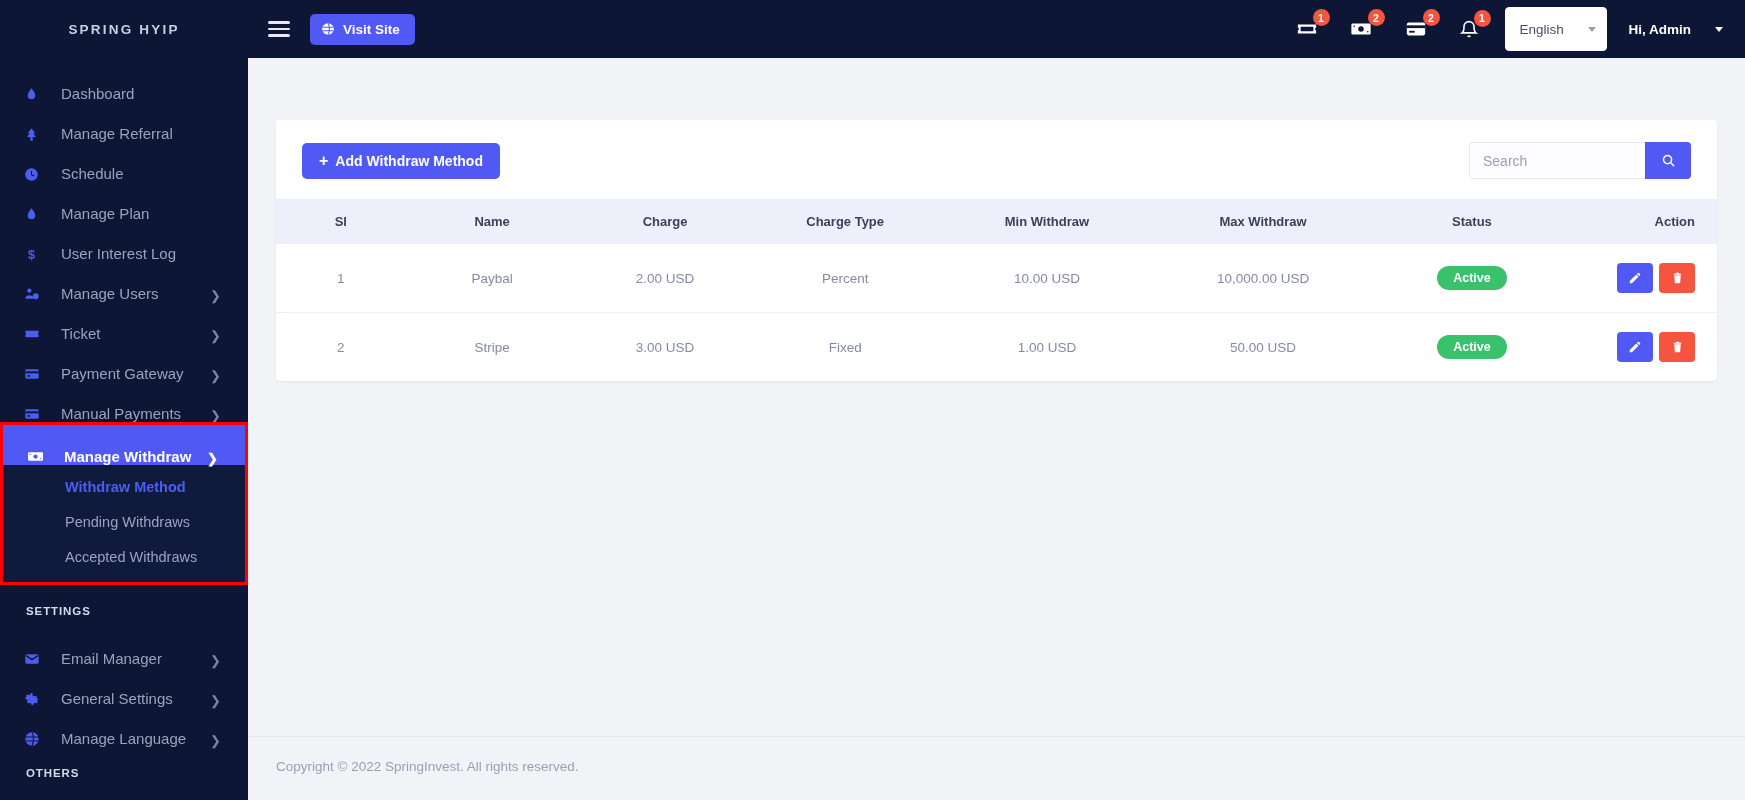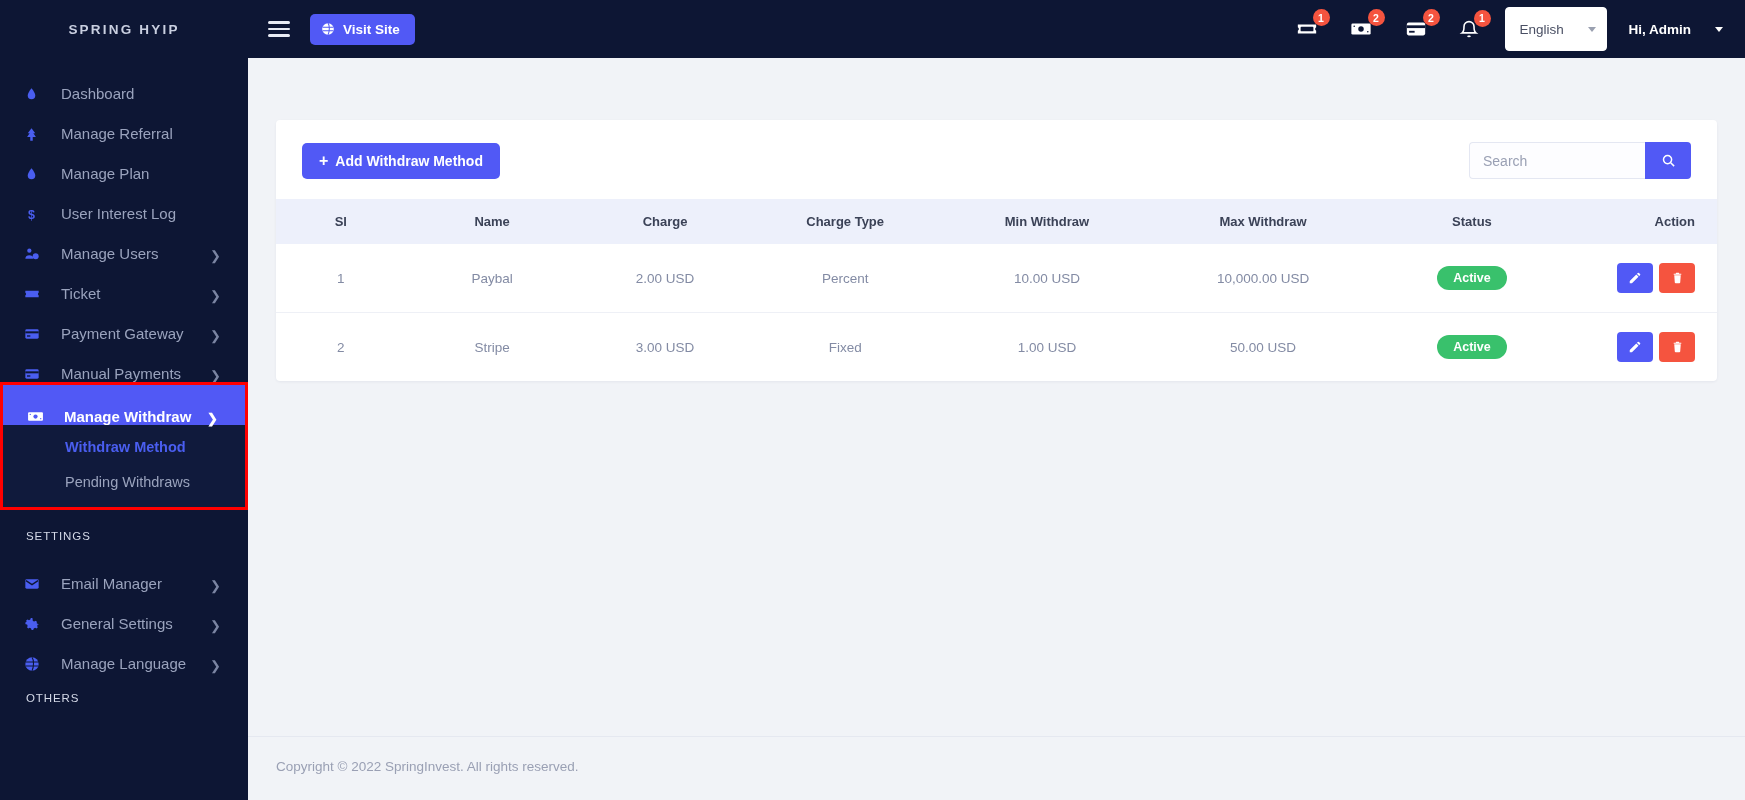--- a/index.html
+++ b/index.html
@@ -90,21 +90,21 @@
     font-size: 14.5px;
     color: #9aa3bd;
     cursor: pointer;
     white-space: nowrap;
   }
   .sub-item.current { color: #4a5ef0; font-weight: 700; }
 
   .nav-heading {
     padding: 20px 0 10px 26px;
     font-size: 11.5px;
-    font-weight: 400;
+    font-weight: 700;
     letter-spacing: 0.9px;
     color: #d5dae8;
   }
 
   
   .main {
     flex: 1 1 auto;
     height: 800px;
     display: flex;
     flex-direction: column;
@@ -347,20 +347,29 @@
 
       <div class="nav-item">
         <span class="ico">
           <svg width="15" height="15" viewBox="0 0 24 24" fill="currentColor">
               <path d="M12 2 6 10h3l-4 6h5v6h4v-6h5l-4-6h3z"></path>
             </svg>
         </span>
         <span class="label">Manage Referral</span>
       </div>
 
+      <div class="nav-item">
+        <span class="ico">
+          <svg width="15" height="15" viewBox="0 0 24 24" fill="currentColor">
+              <circle cx="12" cy="12" r="10"></circle>
+              <path d="M12.8 6h-1.6v7l5 2.2.7-1.5-4.1-1.8z" fill="#0d1634"></path>
+            </svg>
+        </span>
+        <span class="label">Schedule</span>
+      </div>
 
       <div class="nav-item">
         <span class="ico">
           <svg width="15" height="15" viewBox="0 0 24 24" fill="currentColor">
               <path d="M12 2s6 7.2 6 11.5A6 6 0 0 1 6 13.5C6 9.2 12 2 12 2z"></path>
             </svg>
         </span>
         <span class="label">Manage Plan</span>
       </div>
 
@@ -431,20 +440,23 @@
           </span>
           <span class="label">Manage Withdraw</span>
           <span class="caret">❯</span>
         </div>
         <div class="subnav">
           <div class="sub-item current">
             <span>Withdraw Method</span>
           </div>
           <div class="sub-item">
             <span>Pending Withdraws</span>
+          </div>
+          <div class="sub-item">
+            <span>Accepted Withdraws</span>
           </div>
         </div>
       </div>
 
       <div class="nav-heading">SETTINGS</div>
 
       <div class="nav-item">
         <span class="ico">
           <svg width="16" height="16" viewBox="0 0 24 24" fill="currentColor">
               <rect x="2" y="5" width="20" height="14" rx="2"></rect>

